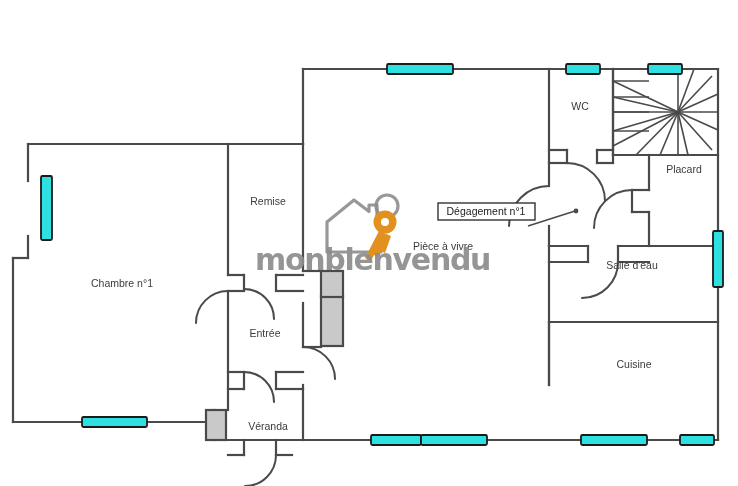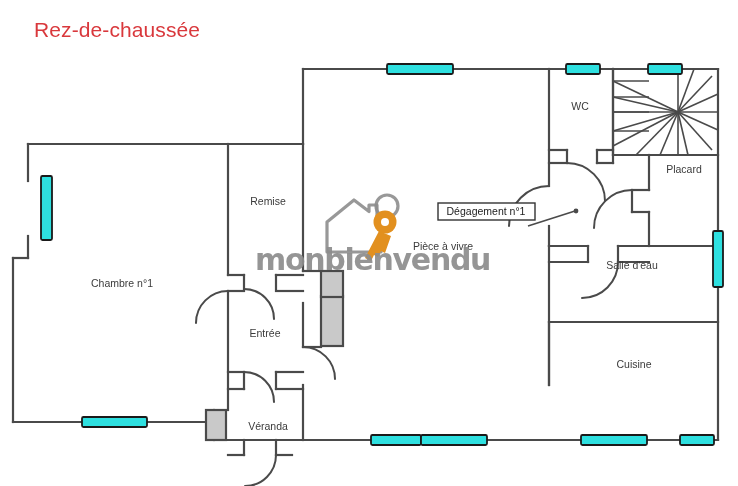--- a/index.html
+++ b/index.html
@@ -88,21 +88,20 @@
     top: 0px;
     width: 110px;
     height: 70px;
   }
 </style>
 </head>
 <body>
 
 <div id="plan-root">
 
-  <div id="floorplan-title">Rez-de-chaussée</div>
 
   <svg id="plan-svg" viewBox="0 0 738 486">
 
     <g fill="none" stroke="#4a4a4a" stroke-width="2.2" stroke-linecap="square" stroke-linejoin="miter">
 
       <path d="M 303,69 L 718,69"></path>
 
       <path d="M 718,69 L 718,440"></path>
 
       <path d="M 718,440 L 214,440"></path>

